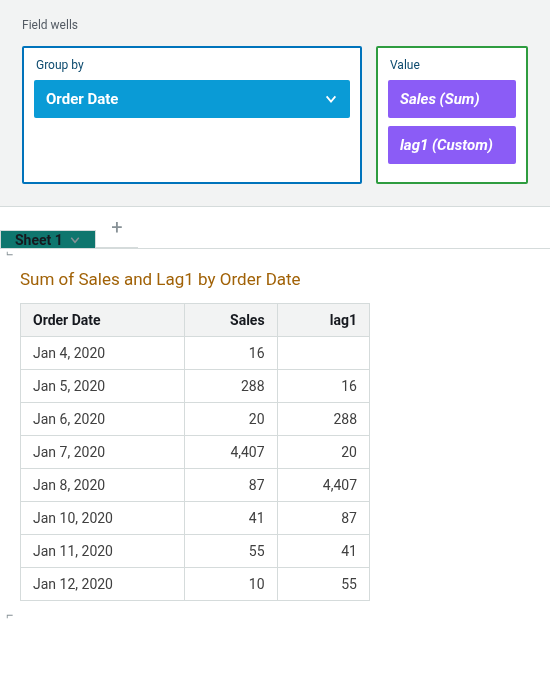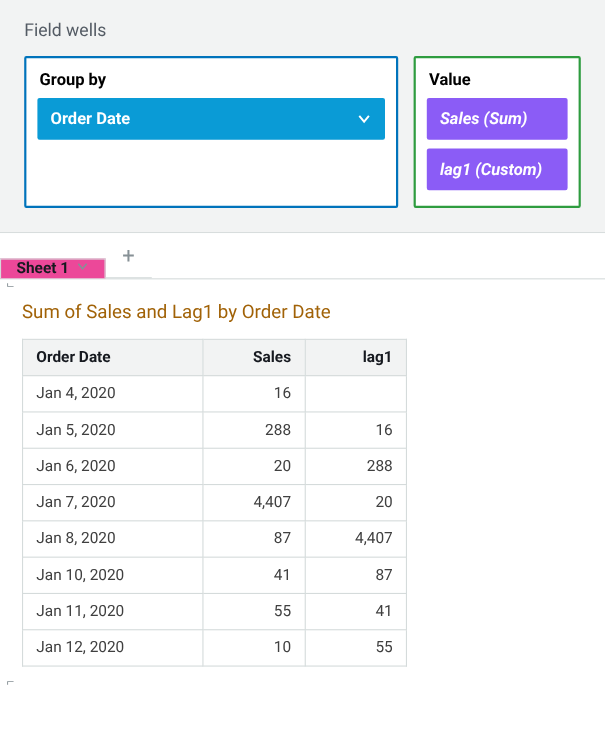--- a/index.html
+++ b/index.html
@@ -10,21 +10,21 @@
       background: #ffffff;
       width: 550px;
     }
     .field-wells-section {
       background: #f2f3f3;
       padding: 18px 22px 22px 22px;
       border-bottom: 1px solid #d5dbdb;
     }
     .field-wells-title {
       color: #545b64;
-      font-size: 16px;
+      font-size: 12px;
       font-weight: 400;
       margin-bottom: 14px;
     }
     .wells-row {
       display: flex;
       gap: 14px;
     }
     .well {
       background: #ffffff;
       border-radius: 2px;
@@ -38,23 +38,23 @@
       flex: 0 0 340px;
       min-height: 138px;
     }
     .well.value {
       border: 2px solid #2e9c3f;
       flex: 1 1 auto;
       min-height: 138px;
       overflow: hidden;
     }
     .well-label {
-      color: #000000;
-      font-size: 15px;
-      font-weight: 700;
+      color: #0c4a6e;
+      font-size: 12px;
+      font-weight: 400;
       padding-left: 2px;
     }
     .pill {
       display: flex;
       align-items: center;
       justify-content: space-between;
       padding: 10px 12px;
       border-radius: 2px;
       color: #ffffff;
       font-weight: 700;
@@ -72,24 +72,24 @@
 
     .tabs-bar {
       display: flex;
       align-items: stretch;
       border-bottom: 1px solid #d5dbdb;
       background: #ffffff;
       height: 42px;
     }
     .tab {
       display: flex;
-      align-items: flex-start;
+      align-items: center;
       gap: 6px;
       padding: 0 14px;
-      background: #ec4899;
+      background: #0f766e;
       border: 1px solid #d5dbdb;
       border-bottom: none;
       color: #16191f;
       font-weight: 700;
       font-size: 14px;
       cursor: pointer;
       margin-top: 23px;
     }
     .tab .chev-down {
       width: 12px; height: 12px;

